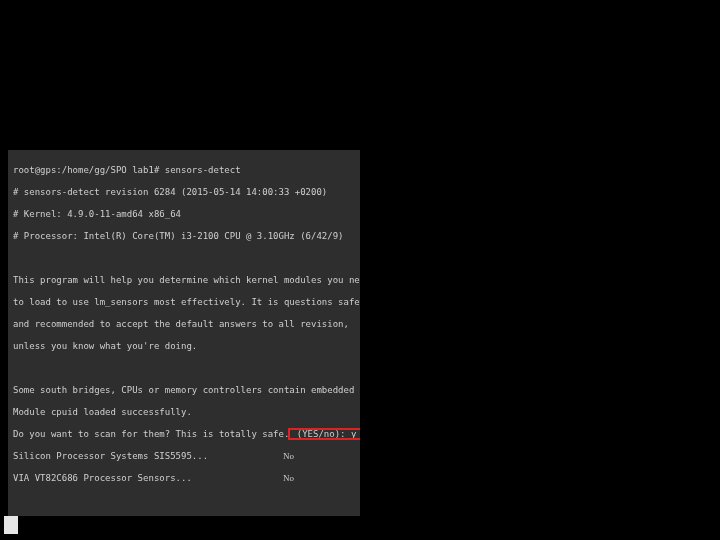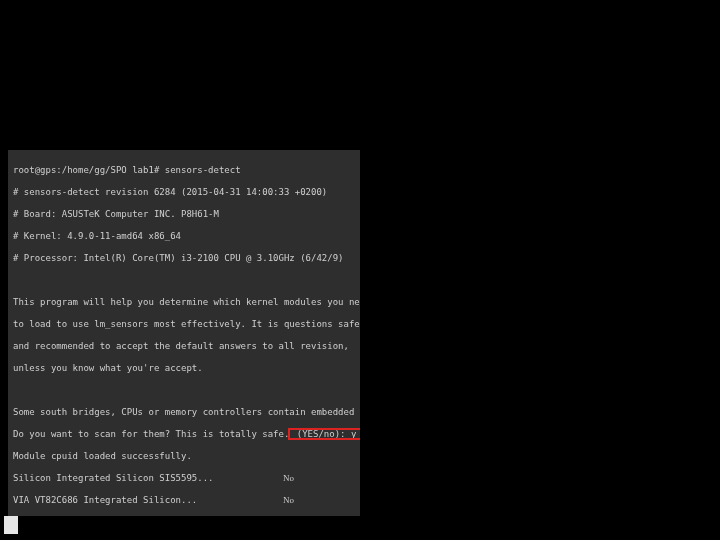--- a/index.html
+++ b/index.html
@@ -60,35 +60,34 @@
     height: 18px;
     background: #e6e6e6;
   }
 </style>
 </head>
 <body>
 <div class="slide">
 
 <div class="terminal">
 <span class="line">root@gps:/home/gg/SPO lab1# sensors-detect</span>
-<span class="line"># sensors-detect revision 6284 (2015-04-31 14:00:33 +0200)</span>
-<span class="line"># Board: ASUSTeK Computer INC. P8H61-M</span>
+<span class="line"># sensors-detect revision 6284 (2015-05-14 14:00:33 +0200)</span>
 <span class="line"># Kernel: 4.9.0-11-amd64 x86_64</span>
 <span class="line"># Processor: Intel(R) Core(TM) i3-2100 CPU @ 3.10GHz (6/42/9)</span>
 <span class="line"> </span>
 <span class="line">This program will help you determine which kernel modules you need</span>
 <span class="line">to load to use lm_sensors most effectively. It is questions safe</span>
 <span class="line">and recommended to accept the default answers to all revision,</span>
-<span class="line">unless you know what you're accept.</span>
+<span class="line">unless you know what you're doing.</span>
 <span class="line"> </span>
 <span class="line">Some south bridges, CPUs or memory controllers contain embedded sensors.</span>
+<span class="line">Module cpuid loaded successfully.</span>
 <span class="line"><span>Do you want to scan for them? This is totally safe.</span><span class="highlight"> (YES/no): y </span></span>
-<span class="line">Module cpuid loaded successfully.</span>
-<span class="scan-row"><span class="pad-right" style="width:270px">Silicon Integrated Silicon SIS5595...</span><span class="result">No</span></span>
-<span class="scan-row"><span class="pad-right" style="width:270px">VIA VT82C686 Integrated Silicon...</span><span class="result">No</span></span>
+<span class="scan-row"><span class="pad-right" style="width:270px">Silicon Processor Systems SIS5595...</span><span class="result">No</span></span>
+<span class="scan-row"><span class="pad-right" style="width:270px">VIA VT82C686 Processor Sensors...</span><span class="result">No</span></span>
 
 
 
 
 
 
 
 
 
 

